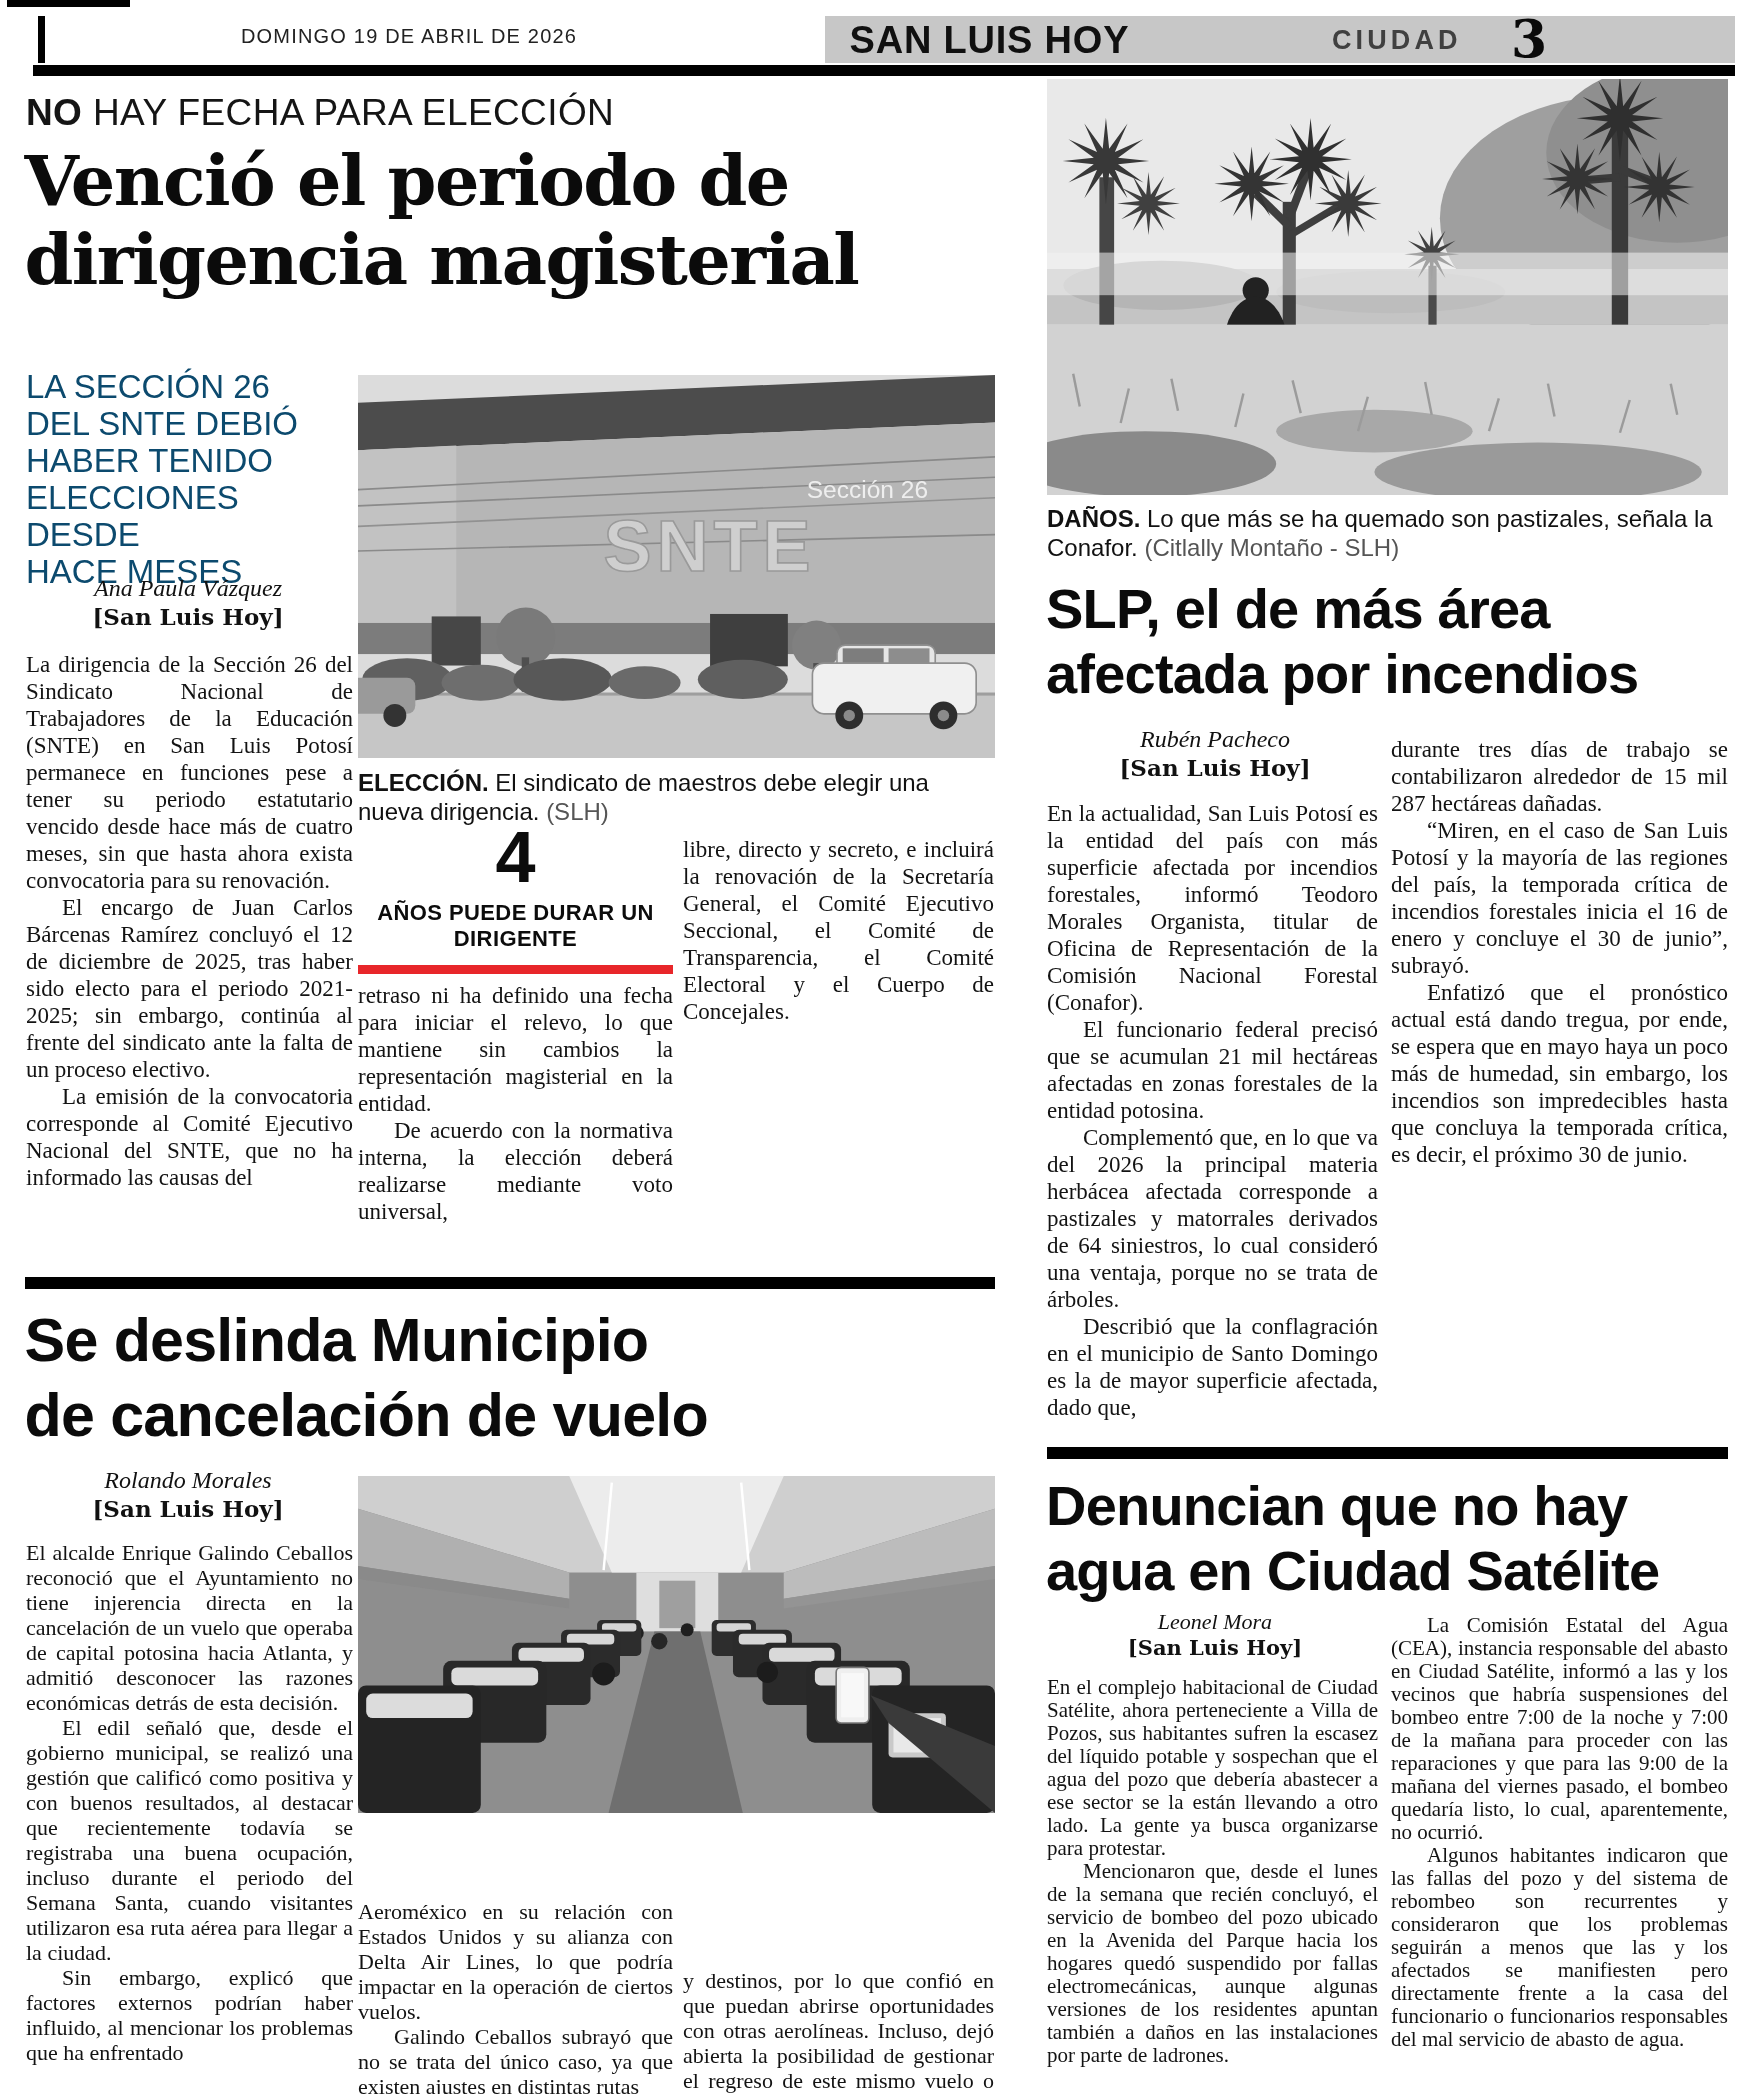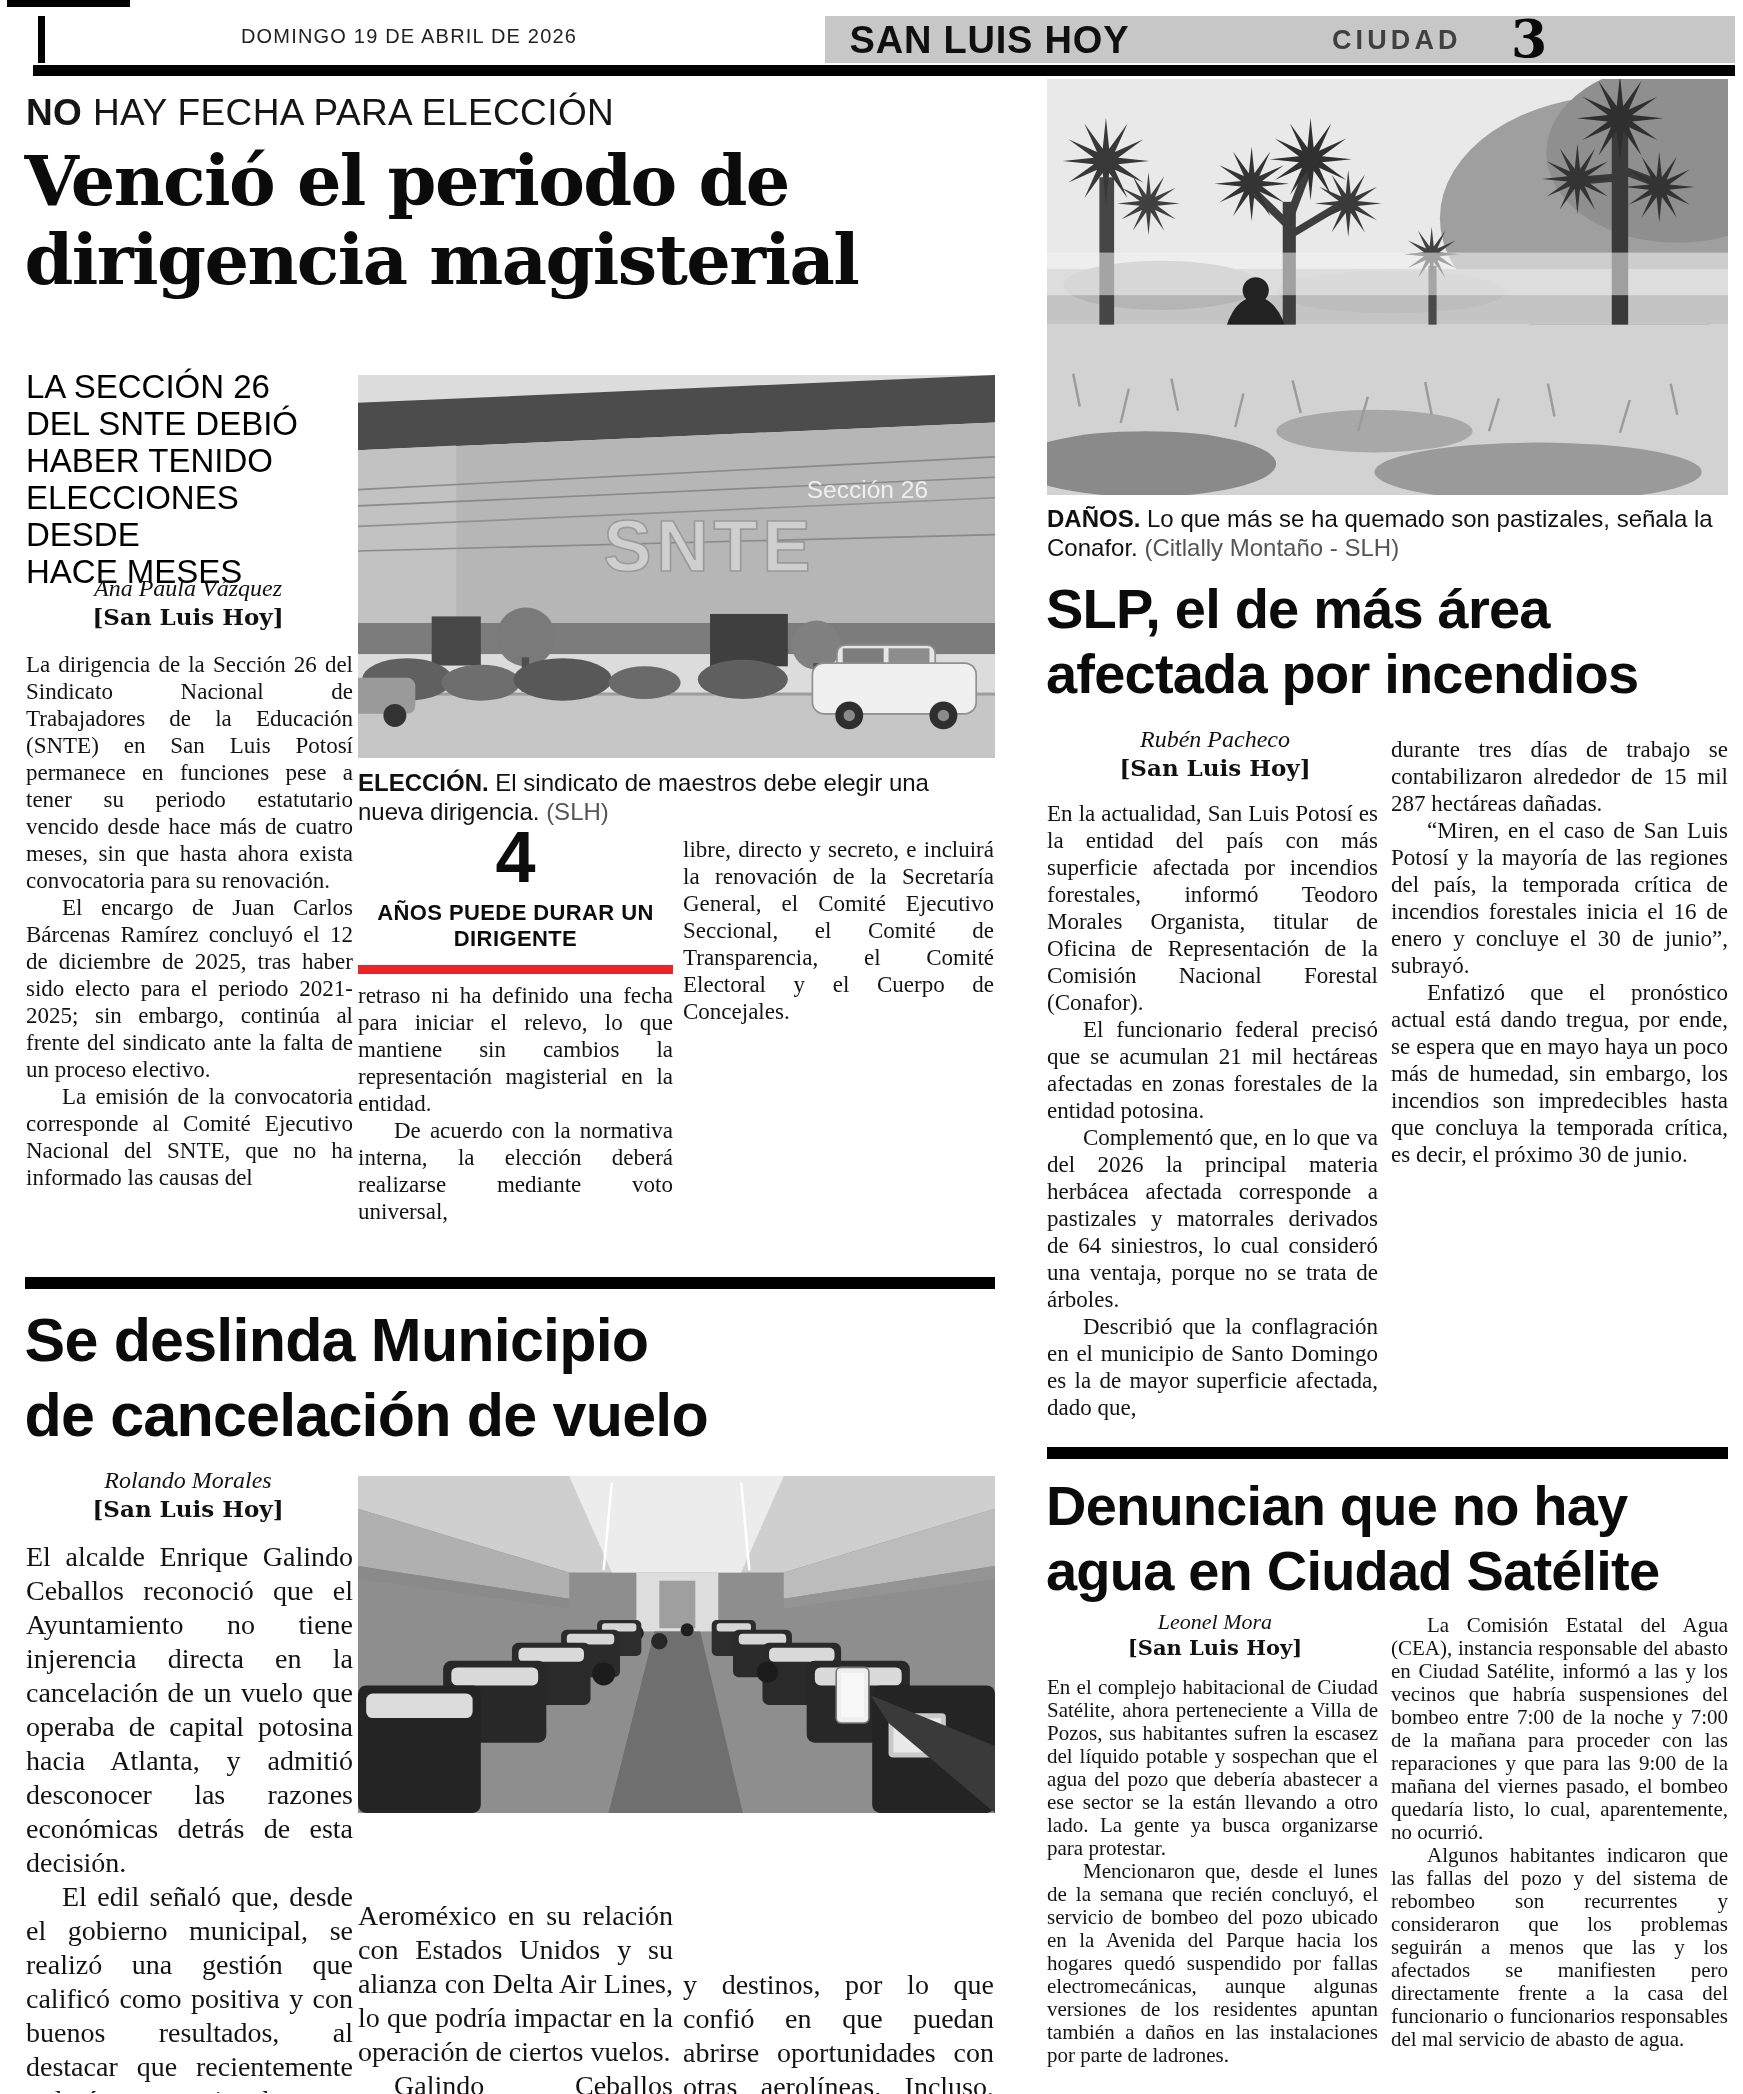--- a/index.html
+++ b/index.html
@@ -15,35 +15,35 @@
   .section-label{font-family:"Liberation Sans",sans-serif;font-weight:700;font-size:27px;letter-spacing:4.1px;color:#404040;}
   .page-number{font-family:"DejaVu Serif",serif;font-weight:700;font-size:52px;color:#0a0a0a;}
   .rule{background:#000;}
 
   
   .kicker{font-family:"Liberation Sans",sans-serif;font-size:37px;font-weight:400;color:#151515;letter-spacing:0.4px;}
   .kicker .kb{font-weight:700;}
   .hl-slab span{display:block;font-family:"DejaVu Serif",serif;font-weight:700;font-size:70px;line-height:79px;letter-spacing:-1.6px;color:#0b0b0b;}
   .hl-sans span{display:block;font-family:"Liberation Sans",sans-serif;font-weight:700;font-size:56px;line-height:65px;letter-spacing:-0.8px;color:#0b0b0b;}
   .hl-sans.big span{font-size:61px;line-height:75px;}
-  .subhead span{display:block;font-family:"Liberation Sans",sans-serif;font-weight:400;font-size:33px;line-height:37px;color:#000000;}
+  .subhead span{display:block;font-family:"Liberation Sans",sans-serif;font-weight:400;font-size:33px;line-height:37px;color:#0c4a6e;}
 
   
   .byline{text-align:center;font-family:"Liberation Serif",serif;}
   .byline .author{display:block;font-style:italic;font-size:24px;line-height:29px;color:#111;}
   .byline .outlet{display:block;font-weight:700;font-size:23px;line-height:28px;color:#111;font-family:"DejaVu Serif",serif;}
   .byline.small .author{font-size:22px;line-height:26px;}
   .byline.small .outlet{font-size:21px;line-height:25px;}
 
   
   .bodycol{font-family:"Liberation Serif",serif;text-align:justify;color:#131313;overflow:hidden;}
   .bodycol p{margin:0;text-indent:36px;}
   .bodycol p.fp{text-indent:0;}
   .sz-a{font-size:23px;line-height:27px;}   
-  .sz-b{font-size:28px;line-height:34px;} 
+  .sz-b{font-size:22px;line-height:25px;} 
   .sz-c{font-size:21px;line-height:23px;} 
 
   
   .caption{font-family:"Liberation Sans",sans-serif;font-size:24px;line-height:29px;color:#111;}
   .caption .lead{font-weight:700;}
   .caption .credit{color:#555;font-weight:400;}
 
   
   .stat{text-align:center;font-family:"Liberation Sans",sans-serif;color:#0c0c0c;}
   .stat .num{font-size:72px;font-weight:700;line-height:65px;}

